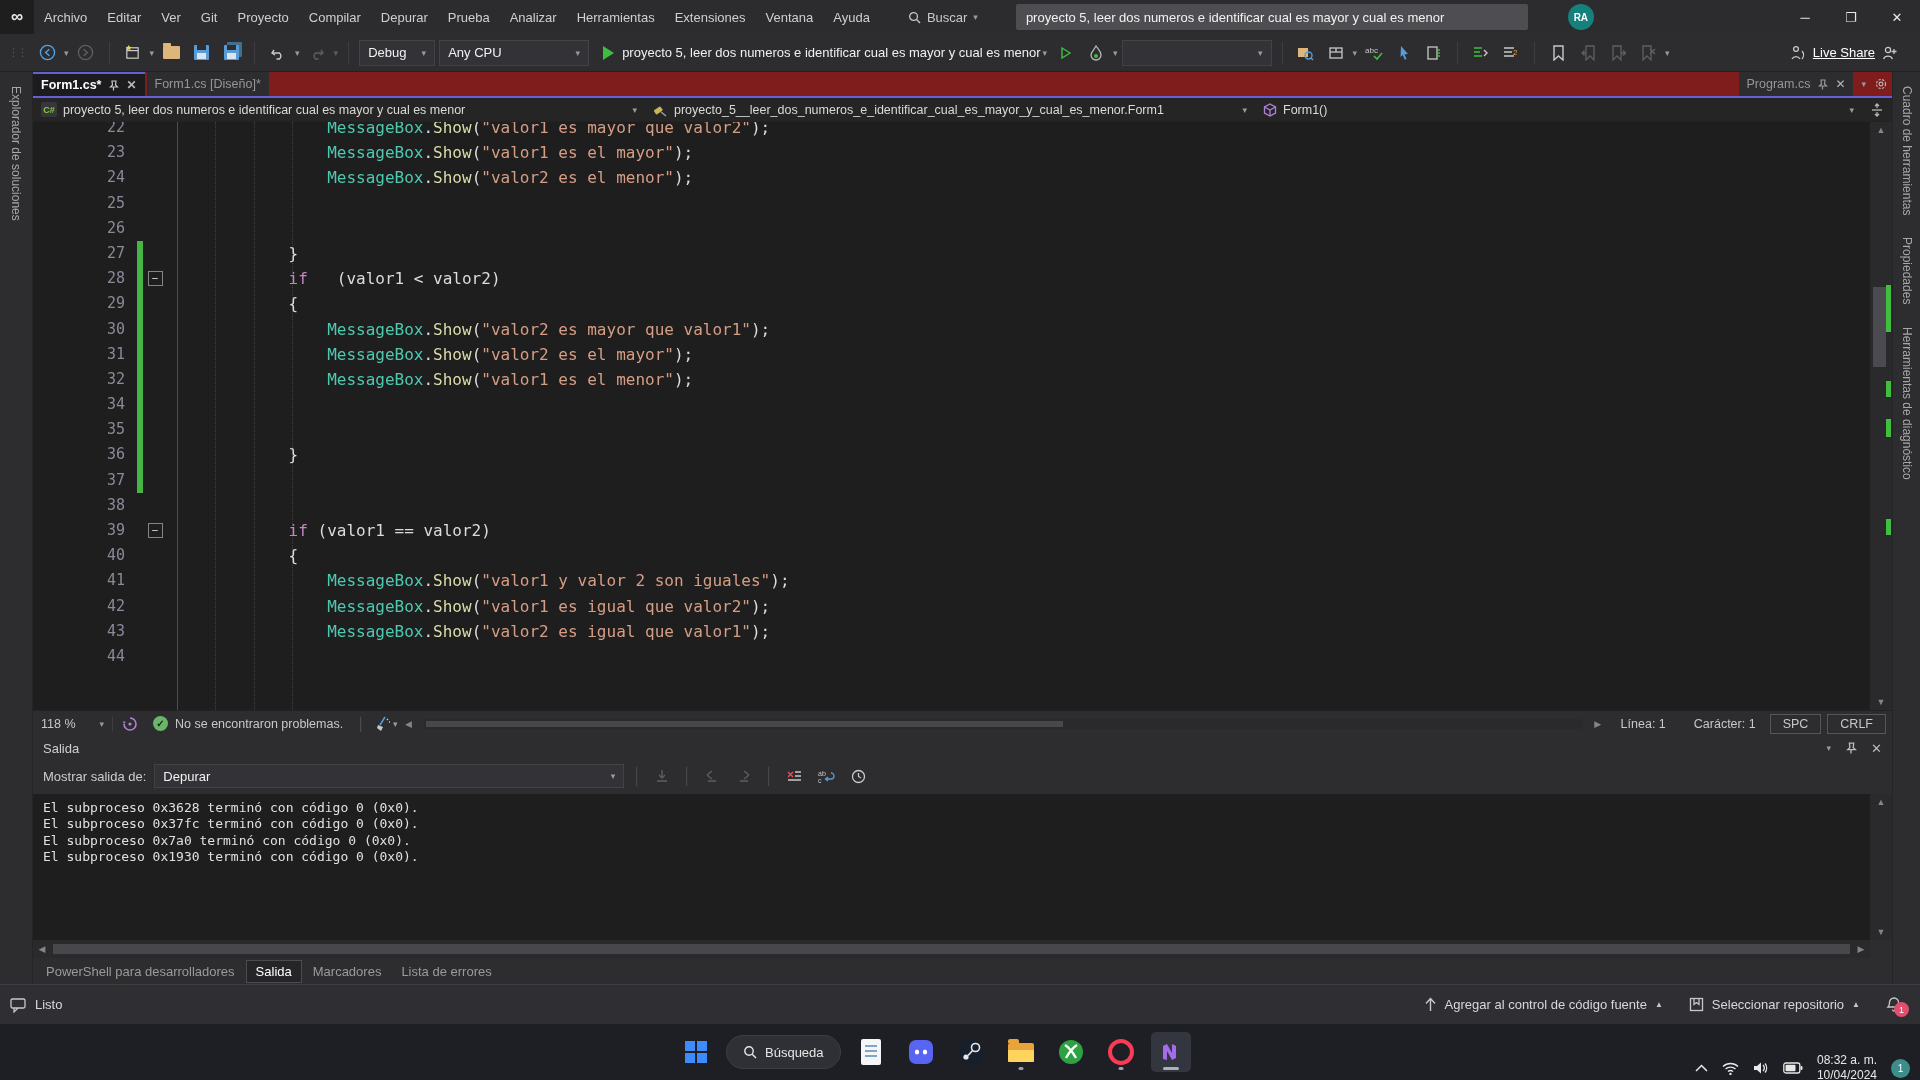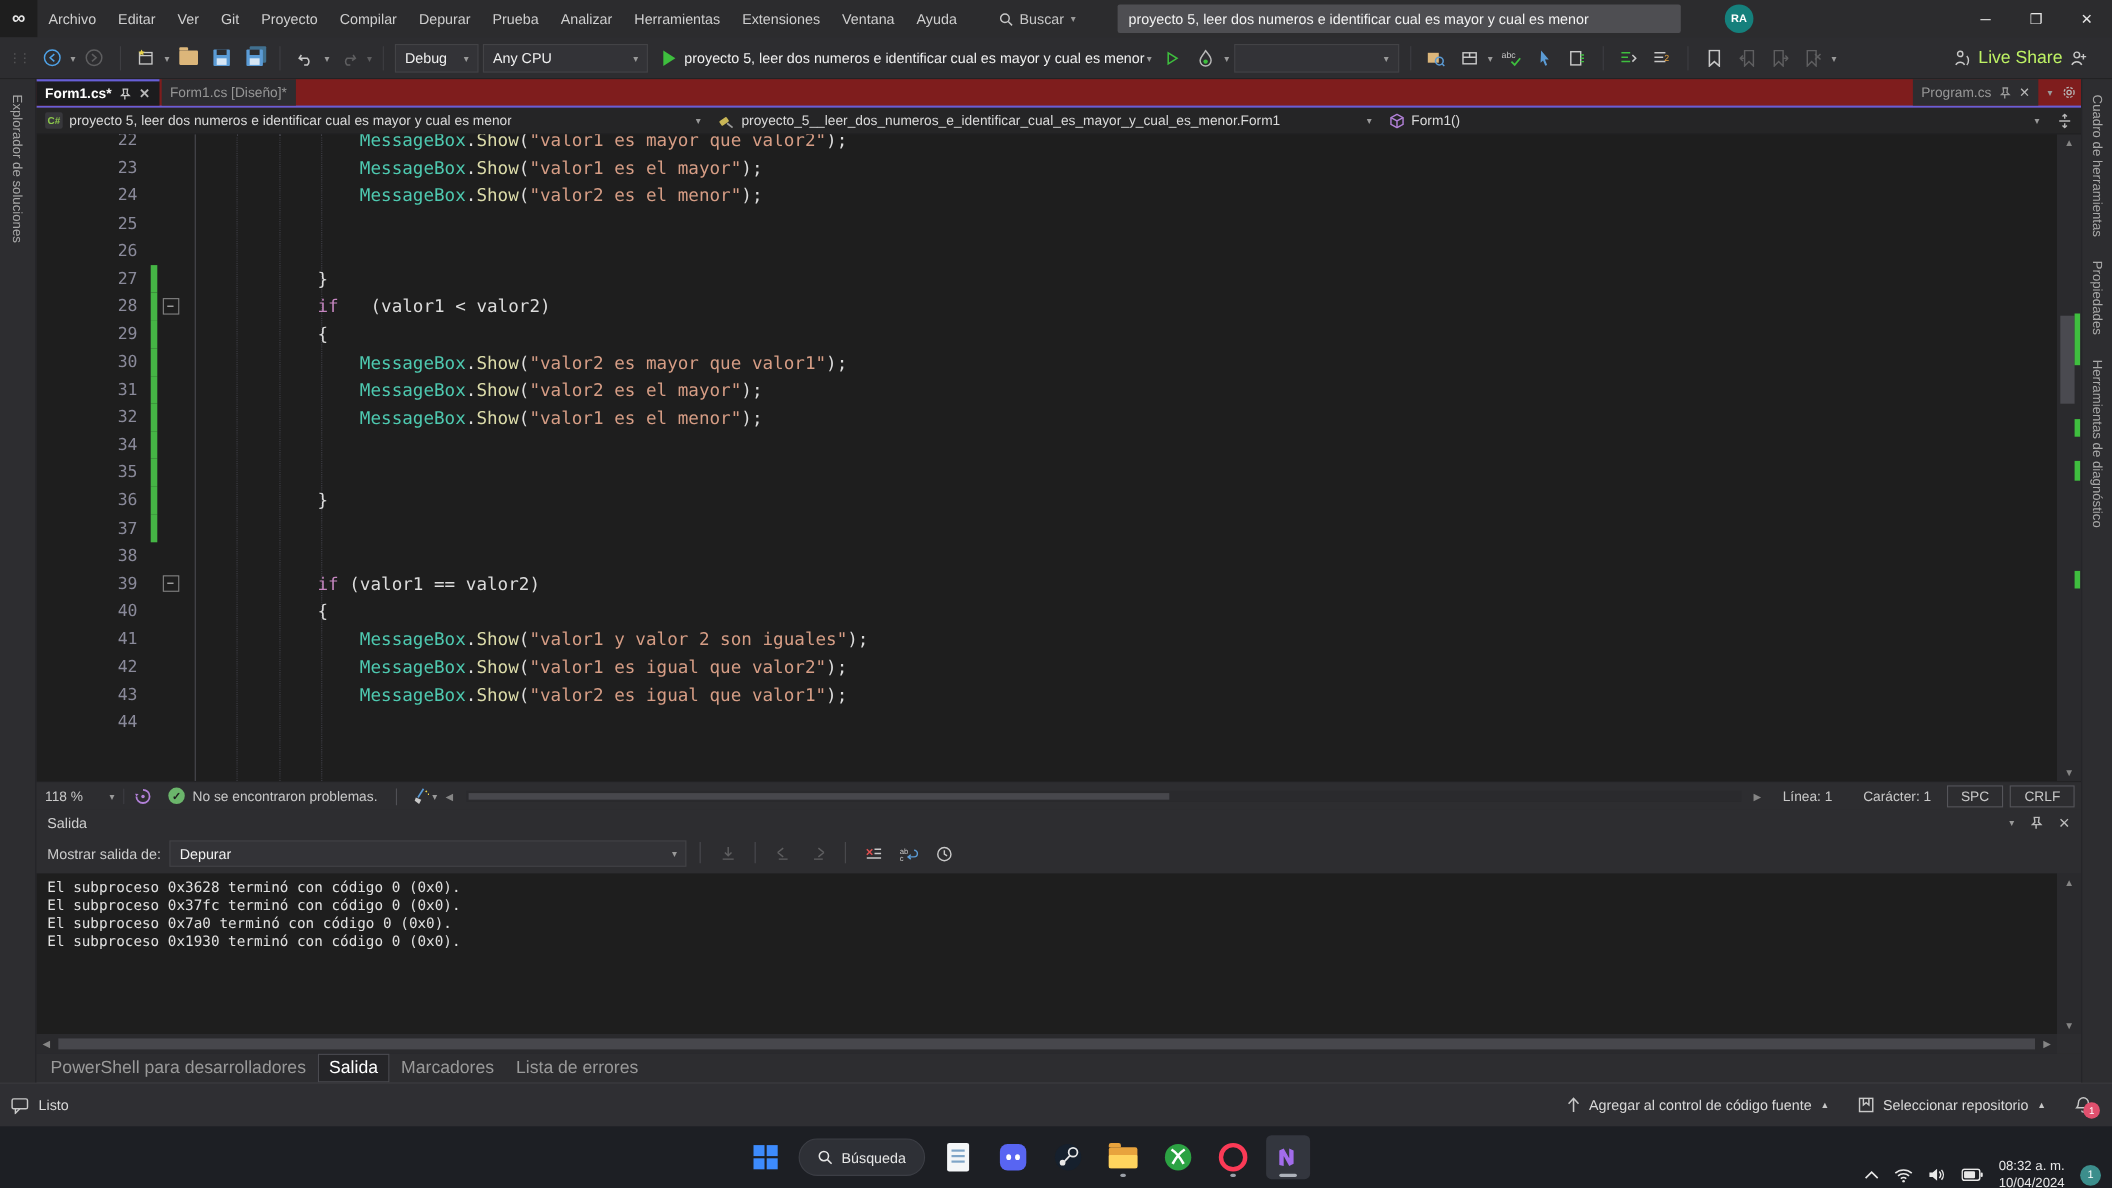--- a/index.html
+++ b/index.html
@@ -28,21 +28,21 @@
     border-bottom:1px solid #222224; display:flex; align-items:center; gap:4px; padding:0 8px; }
   .grip { color:#5A5A5C; font-size:11px; letter-spacing:-2px; margin-right:4px; }
   .tbtn { height:26px; min-width:26px; display:flex; align-items:center; justify-content:center; border-radius:2px; gap:2px; padding:0 2px; }
   .tsep { width:1px; height:22px; background:#3E3E42; margin:0 6px; }
   .combo { height:26px; background:#333337; border:1px solid #434346; display:flex; align-items:center;
     font-size:13px; color:#F0F0F0; padding:0 8px; gap:8px; }
   .combo .caret { margin-left:auto; }
   .run-label { font-size:13px; color:#F0F0F0; max-width:430px; white-space:nowrap; overflow:hidden; }
   .play-tri { width:0; height:0; border-top:7px solid transparent; border-bottom:7px solid transparent; border-left:11px solid #3EBE3E; }
   .dim { opacity:.45; }
-  .livesh { margin-left:auto; display:flex; align-items:center; gap:6px; font-size:16px; color:#bef264; padding-right:14px; }
+  .livesh { margin-left:auto; display:flex; align-items:center; gap:6px; font-size:13px; color:#ffffff; padding-right:14px;text-decoration:underline; }
 
   
   .side-strip { position:absolute; top:72px; bottom:96px; background:#2D2D30; z-index:5; }
   #strip-left { left:0; width:33px; border-right:1px solid #252528; }
   #strip-right { right:0; width:28px; border-left:1px solid #252528; }
   .vlabel { writing-mode:vertical-rl; font-size:12px; color:#A8A8A8; margin:14px auto 22px auto; white-space:nowrap; }
 
   
   #tabrow { position:absolute; left:33px; top:72px; width:1859px; height:26px; background:#7f1d1d;
     display:flex; align-items:flex-end; border-bottom:2px solid #675FD6;justify-content:flex-end; }
@@ -105,21 +105,21 @@
   .out-body { position:absolute; left:0; top:58px; right:22px; bottom:18px; background:#1E1E1E; overflow:hidden; padding:6px 0 0 10px; }
   .out-line { font-family:"DejaVu Sans Mono","Liberation Mono",monospace; font-size:13px; line-height:16.3px; color:#E0E0E0; white-space:pre; }
   #out-vscroll { position:absolute; right:0; top:58px; width:22px; bottom:18px; background:#2A2A2D; }
   #out-hscroll { position:absolute; left:0; right:22px; bottom:0; height:18px; background:#2A2A2D; display:flex; align-items:center; }
   .hs-arrow { width:18px; text-align:center; color:#858585; font-size:9px; }
   .out-hthumb { flex:1; height:10px; margin:0 2px; background:#47474C; }
 
   
   #paneltabs { position:absolute; left:33px; top:958px; width:1859px; height:26px; background:#2D2D30;
     display:flex; align-items:center; padding-left:4px; gap:2px; }
-  .ptab { font-size:16px; color:#9A9A9A; padding:3px 9px; }
+  .ptab { font-size:13px; color:#9A9A9A; padding:3px 9px; }
   .ptab.active { color:#FFFFFF; border:1px solid #4B4B50; background:#252528; }
 
   
   #statusbar { position:absolute; left:0; top:984px; width:1920px; height:40px; background:#2F2F33;
     border-top:1px solid #3E3E42; display:flex; align-items:center; font-size:13px; color:#D8D8D8; padding:0 10px; }
   .sb-right { margin-left:auto; display:flex; align-items:center; gap:26px; padding-right:8px; }
   .sb-item { display:flex; align-items:center; gap:8px; white-space:nowrap; }
   .upcaret { font-size:8px; color:#C8C8C8; }
   .bell-wrap { position:relative; }
   .badge-red { position:absolute; right:-7px; bottom:-4px; width:15px; height:15px; border-radius:50%; background:#E0506E;

